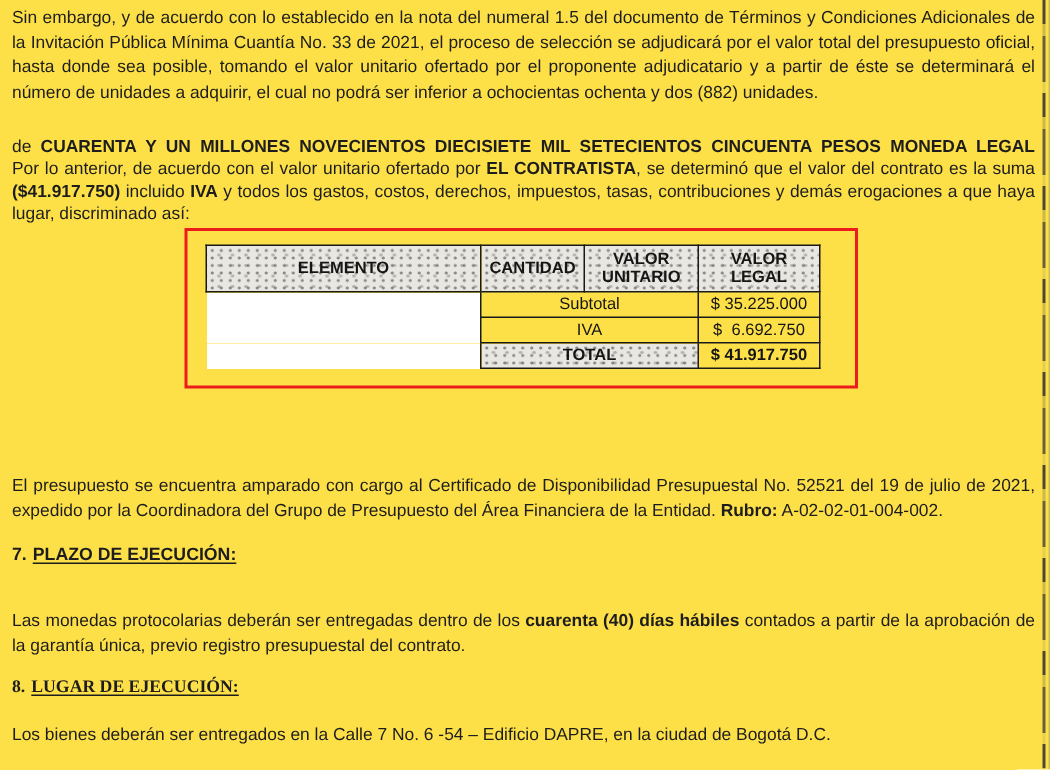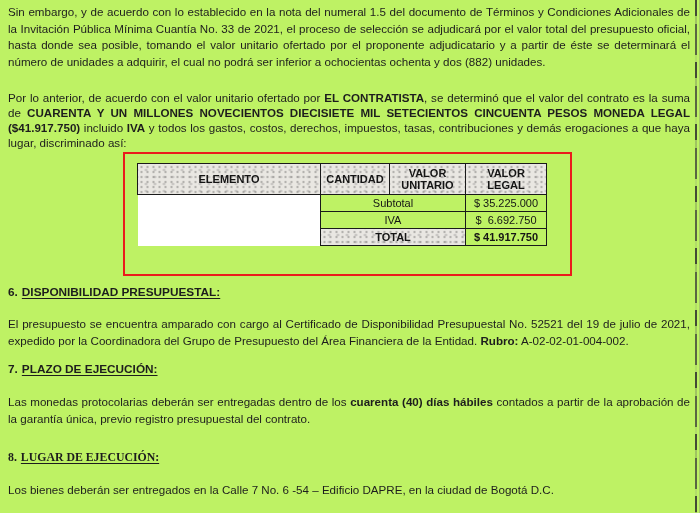--- a/index.html
+++ b/index.html
@@ -1,19 +1,19 @@
 <!DOCTYPE html>
 <html style="--red: #ea1c1c;"><head>
 <meta charset="utf-8">
 <style>
   html,body { margin:0; padding:0; background:#ffffff; }
   .page {
     position:relative;
     width:700px; height:513px;
-    background:#bef264;
+    background:#fde047;
     font-family:"Liberation Sans", sans-serif;
     color:#1d1d1d;
     overflow:hidden;
   }
   
   .para {
     position:absolute; left:8px; width:682px;
     font-size:11.6px; line-height:16.5px;
   }
   .para.tight { line-height:15px; }
@@ -23,21 +23,21 @@
   
   .heading {
     position:absolute; left:8px;
     font-size:11.8px; font-weight:bold; white-space:nowrap;
   }
   .heading .num { margin-right:4px; }
   .heading .title { text-decoration:underline; text-underline-offset:2px; }
   
   .redbox {
     position:absolute; left:123px; top:152px;
-    width:449px; height:124px;
+    width:449px; height:107px;
     border:2.5px solid var(--red, #ea1c1c);
     box-sizing:border-box;
   }
   
   .doc-table {
     position:absolute; left:12px; top:9px;
     border-collapse:collapse;
     width:409px;
     font-size:11px;
     color:#151515;
@@ -84,22 +84,22 @@
 <div class="page">
 
   <div class="para" style="top:4px;">
       <div class="pline"><span>Sin embargo, y de acuerdo con lo establecido en la nota del numeral 1.5 del documento de Términos y Condiciones Adicionales de</span></div>
       <div class="pline"><span>la Invitación Pública Mínima Cuantía No. 33 de 2021, el proceso de selección se adjudicará por el valor total del presupuesto oficial,</span></div>
       <div class="pline"><span>hasta donde sea posible, tomando el valor unitario ofertado por el proponente adjudicatario y a partir de éste se determinará el</span></div>
       <div class="pline last"><span>número de unidades a adquirir, el cual no podrá ser inferior a ochocientas ochenta y dos (882) unidades.</span></div>
     </div>
 
   <div class="para tight" style="top:90px;">
+      <div class="pline"><span>de </span><span class="b">CUARENTA Y UN MILLONES NOVECIENTOS DIECISIETE MIL SETECIENTOS CINCUENTA PESOS MONEDA LEGAL</span></div>
       <div class="pline"><span>Por lo anterior, de acuerdo con el valor unitario ofertado por </span><span class="b">EL CONTRATISTA</span><span>, se determinó que el valor del contrato es la suma</span></div>
-      <div class="pline"><span>de </span><span class="b">CUARENTA Y UN MILLONES NOVECIENTOS DIECISIETE MIL SETECIENTOS CINCUENTA PESOS MONEDA LEGAL</span></div>
       <div class="pline"><span class="b">($41.917.750)</span><span> incluido </span><span class="b">IVA</span><span> y todos los gastos, costos, derechos, impuestos, tasas, contribuciones y demás erogaciones a que haya</span></div>
       <div class="pline last"><span>lugar, discriminado así:</span></div>
     </div>
 
   <div class="redbox">
     <table class="doc-table">
       <colgroup>
         <col style="width:183px">
           <col style="width:69px">
           <col style="width:76px">
@@ -124,32 +124,29 @@
         </tr>
         <tr>
           <td class="noborder"></td>
           <td colspan="2" class="speckle bold-cell">TOTAL</td>
           <td class="bold-cell">$ 41.917.750</td>
         </tr>
       </tbody>
     </table>
   </div>
 
-  <div class="heading" style="top:285px;">
-    <span class="num">6.</span><span class="title">DISPONIBILIDAD PRESUPUESTAL:</span>
-  </div>
   <div class="para" style="top:316px;">
       <div class="pline"><span>El presupuesto se encuentra amparado con cargo al Certificado de Disponibilidad Presupuestal No. 52521 del 19 de julio de 2021,</span></div>
       <div class="pline last"><span>expedido por la Coordinadora del Grupo de Presupuesto del Área Financiera de la Entidad. </span><span class="b">Rubro:</span><span> A-02-02-01-004-002.</span></div>
     </div>
 
   <div class="heading" style="top:362px;text-align:right;">
     <span class="num">7.</span><span class="title">PLAZO DE EJECUCIÓN:</span>
   </div>
-  <div class="para" style="top:394px;">
+  <div class="para" style="top:406px;">
       <div class="pline"><span>Las monedas protocolarias deberán ser entregadas dentro de los </span><span class="b">cuarenta (40) días hábiles</span><span> contados a partir de la aprobación de</span></div>
       <div class="pline last"><span>la garantía única, previo registro presupuestal del contrato.</span></div>
     </div>
 
   <div class="heading" style="top:450px;font-family:Liberation Serif, serif;">
     <span class="num">8.</span><span class="title">LUGAR DE EJECUCIÓN:</span>
   </div>
   <div class="para" style="top:482px;">
       <div class="pline last"><span>Los bienes deberán ser entregados en la Calle 7 No. 6 -54 – Edificio DAPRE, en la ciudad de Bogotá D.C.</span></div>
     </div>

